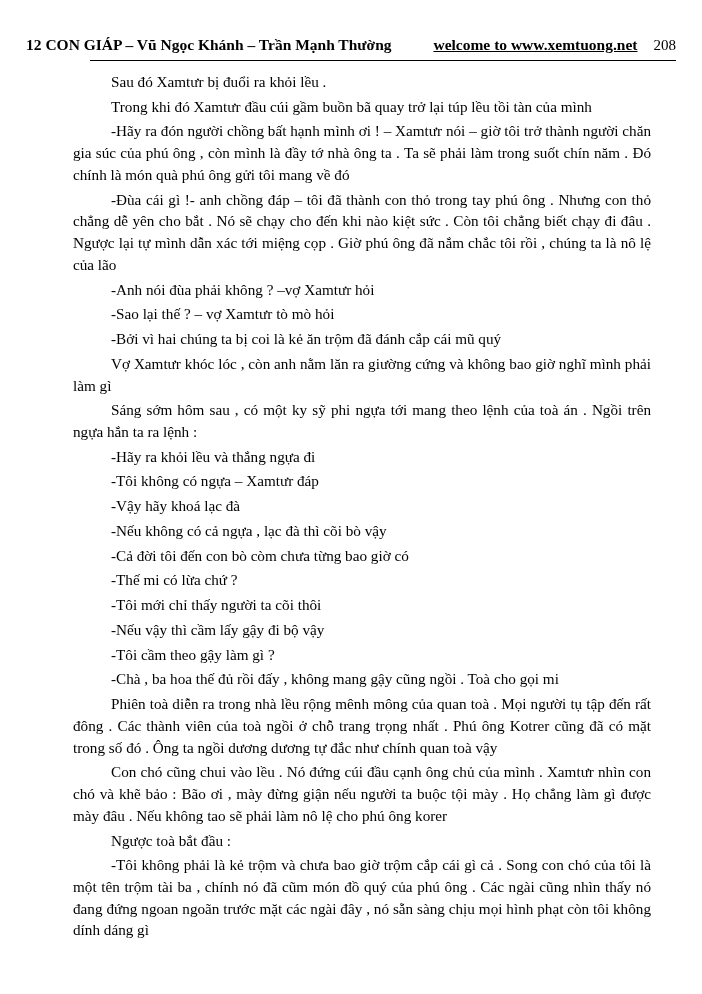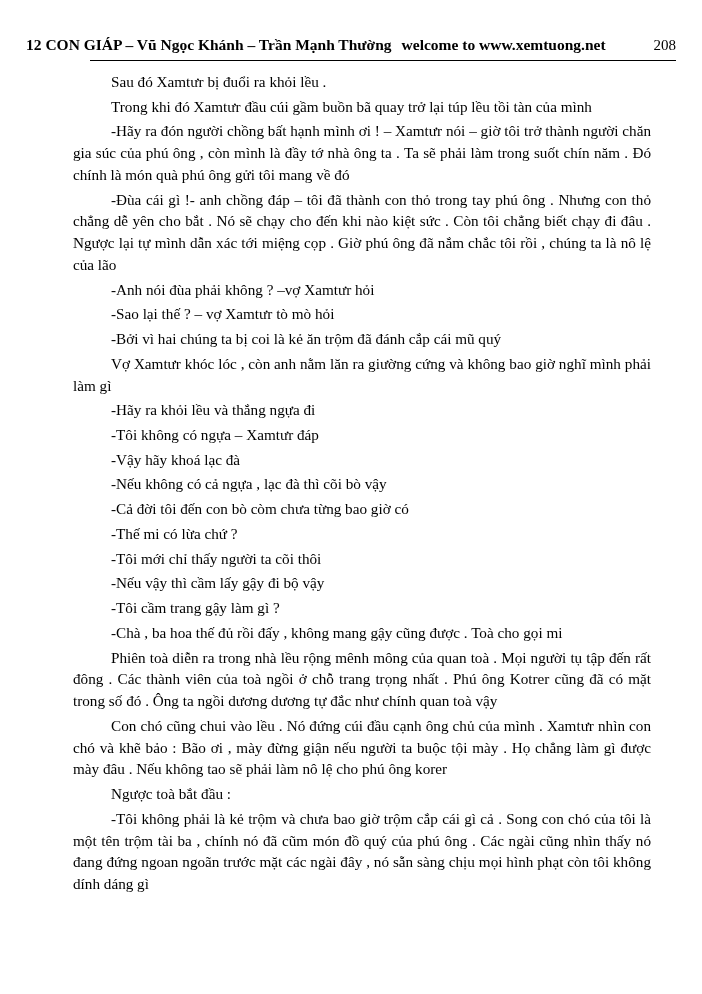--- a/index.html
+++ b/index.html
@@ -25,22 +25,23 @@
     align-items: baseline;
     font-size: 15.5px;
     font-weight: bold;
     white-space: nowrap;
   }
   .header-left {
     flex: 0 0 auto;
   }
   .header-center {
     flex: 1 1 auto;
-    text-align: left;
+    text-align: right;
     font-weight: bold;
+    text-decoration: underline;
     padding: 0 10px;
   }
   .header-right {
     flex: 0 0 auto;
     font-weight: normal;
     font-size: 15px;
     padding-left: 6px;
     text-align: center;
   }
   .rule {
@@ -75,30 +76,31 @@
 
   <div class="body-text">
     <p>Sau đó Xamtưr bị đuổi ra khỏi lều .</p>
     <p>Trong khi đó Xamtưr đầu cúi gầm buồn bã quay trở lại túp lều tồi tàn của mình</p>
     <p>-Hãy ra đón người chồng bất hạnh mình ơi ! – Xamtưr nói – giờ tôi trở thành người chăn gia súc của phú ông , còn mình là đầy tớ nhà ông ta . Ta sẽ phải làm trong suốt chín năm . Đó chính là món quà phú ông gửi tôi mang về đó</p>
     <p>-Đùa cái gì !- anh chồng đáp – tôi đã thành con thỏ trong tay phú ông . Nhưng con thỏ chẳng dễ yên cho bắt . Nó sẽ chạy cho đến khi nào kiệt sức . Còn tôi chẳng biết chạy đi đâu . Ngược lại tự mình dẫn xác tới miệng cọp . Giờ phú ông đã nắm chắc tôi rồi , chúng ta là nô lệ của lão</p>
     <p>-Anh nói đùa phải không ? –vợ Xamtưr hỏi</p>
     <p>-Sao lại thế ? – vợ Xamtưr tò mò hỏi</p>
     <p>-Bởi vì hai chúng ta bị coi là kẻ ăn trộm đã đánh cắp cái mũ quý</p>
     <p>Vợ Xamtưr khóc lóc , còn anh nằm lăn ra giường cứng và không bao giờ nghĩ mình phải làm gì</p>
+    <p>Sáng sớm hôm sau , có một ky sỹ phi ngựa tới mang theo lệnh của toà án . Ngồi trên ngựa hắn ta ra lệnh :</p>
     <p>-Hãy ra khỏi lều và thắng ngựa đi</p>
     <p>-Tôi không có ngựa – Xamtưr đáp</p>
     <p>-Vậy hãy khoá lạc đà</p>
     <p>-Nếu không có cả ngựa , lạc đà thì cõi bò vậy</p>
     <p>-Cả đời tôi đến con bò còm chưa từng bao giờ có</p>
     <p>-Thế mi có lừa chứ ?</p>
     <p>-Tôi mới chỉ thấy người ta cõi thôi</p>
     <p>-Nếu vậy thì cầm lấy gậy đi bộ vậy</p>
-    <p>-Tôi cầm trang gậy làm gì ?</p>
-    <p>-Chà , ba hoa thế đủ rồi đấy , không mang gậy cũng được . Toà cho gọi mi</p>
+    <p>-Tôi cầm theo gậy làm gì ?</p>
+    <p>-Chà , ba hoa thế đủ rồi đấy , không mang gậy cũng ngồi . Toà cho gọi mi</p>
     <p>Phiên toà diễn ra trong nhà lều rộng mênh mông của quan toà . Mọi người tụ tập đến rất đông . Các thành viên của toà ngồi ở chỗ trang trọng nhất . Phú ông Kotrer cũng đã có mặt trong số đó . Ông ta ngồi dương dương tự đắc như chính quan toà vậy</p>
     <p>Con chó cũng chui vào lều . Nó đứng cúi đầu cạnh ông chủ của mình . Xamtưr nhìn con chó và khẽ bảo : Bão ơi , mày đừng giận nếu người ta buộc tội mày . Họ chẳng làm gì được mày đâu . Nếu không tao sẽ phải làm nô lệ cho phú ông korer</p>
     <p>Ngược toà bắt đầu :</p>
     <p>-Tôi không phải là kẻ trộm và chưa bao giờ trộm cắp cái gì cả . Song con chó của tôi là một tên trộm tài ba , chính nó đã cũm món đồ quý của phú ông . Các ngài cũng nhìn thấy nó đang đứng ngoan ngoãn trước mặt các ngài đây , nó sẵn sàng chịu mọi hình phạt còn tôi không dính dáng gì</p>
 
   </div>
 
 </div>
 
 </body></html>

